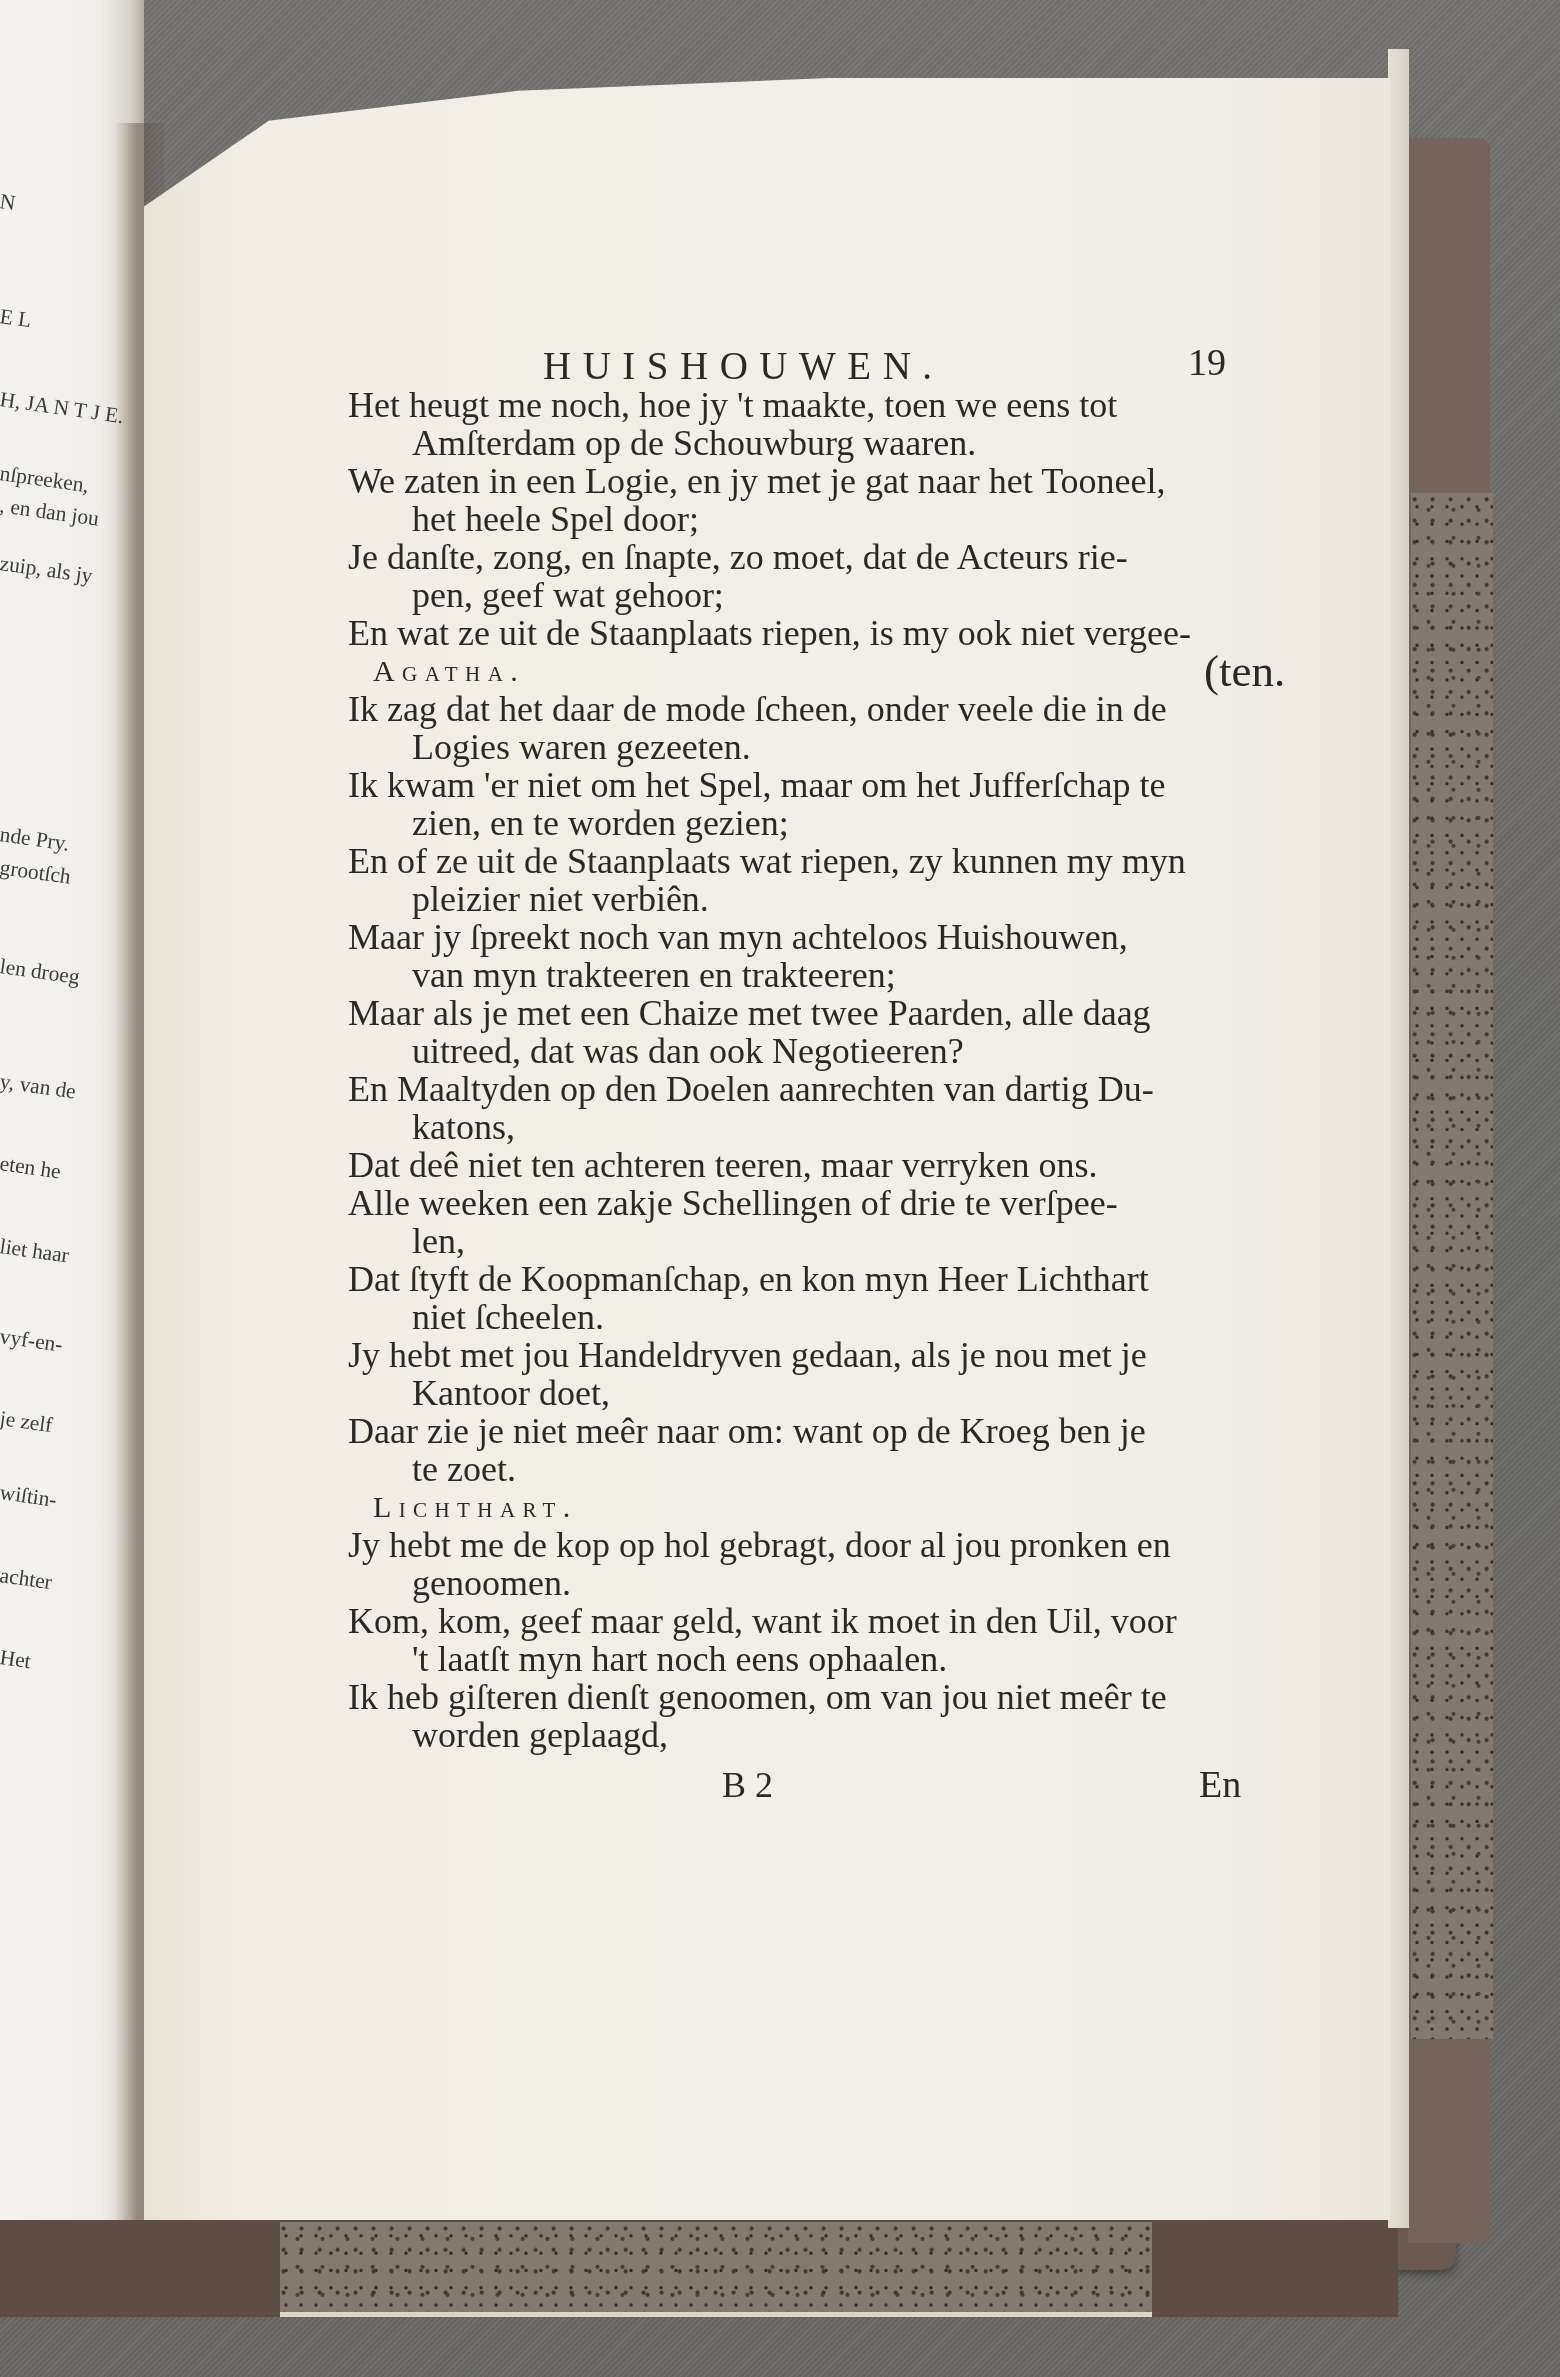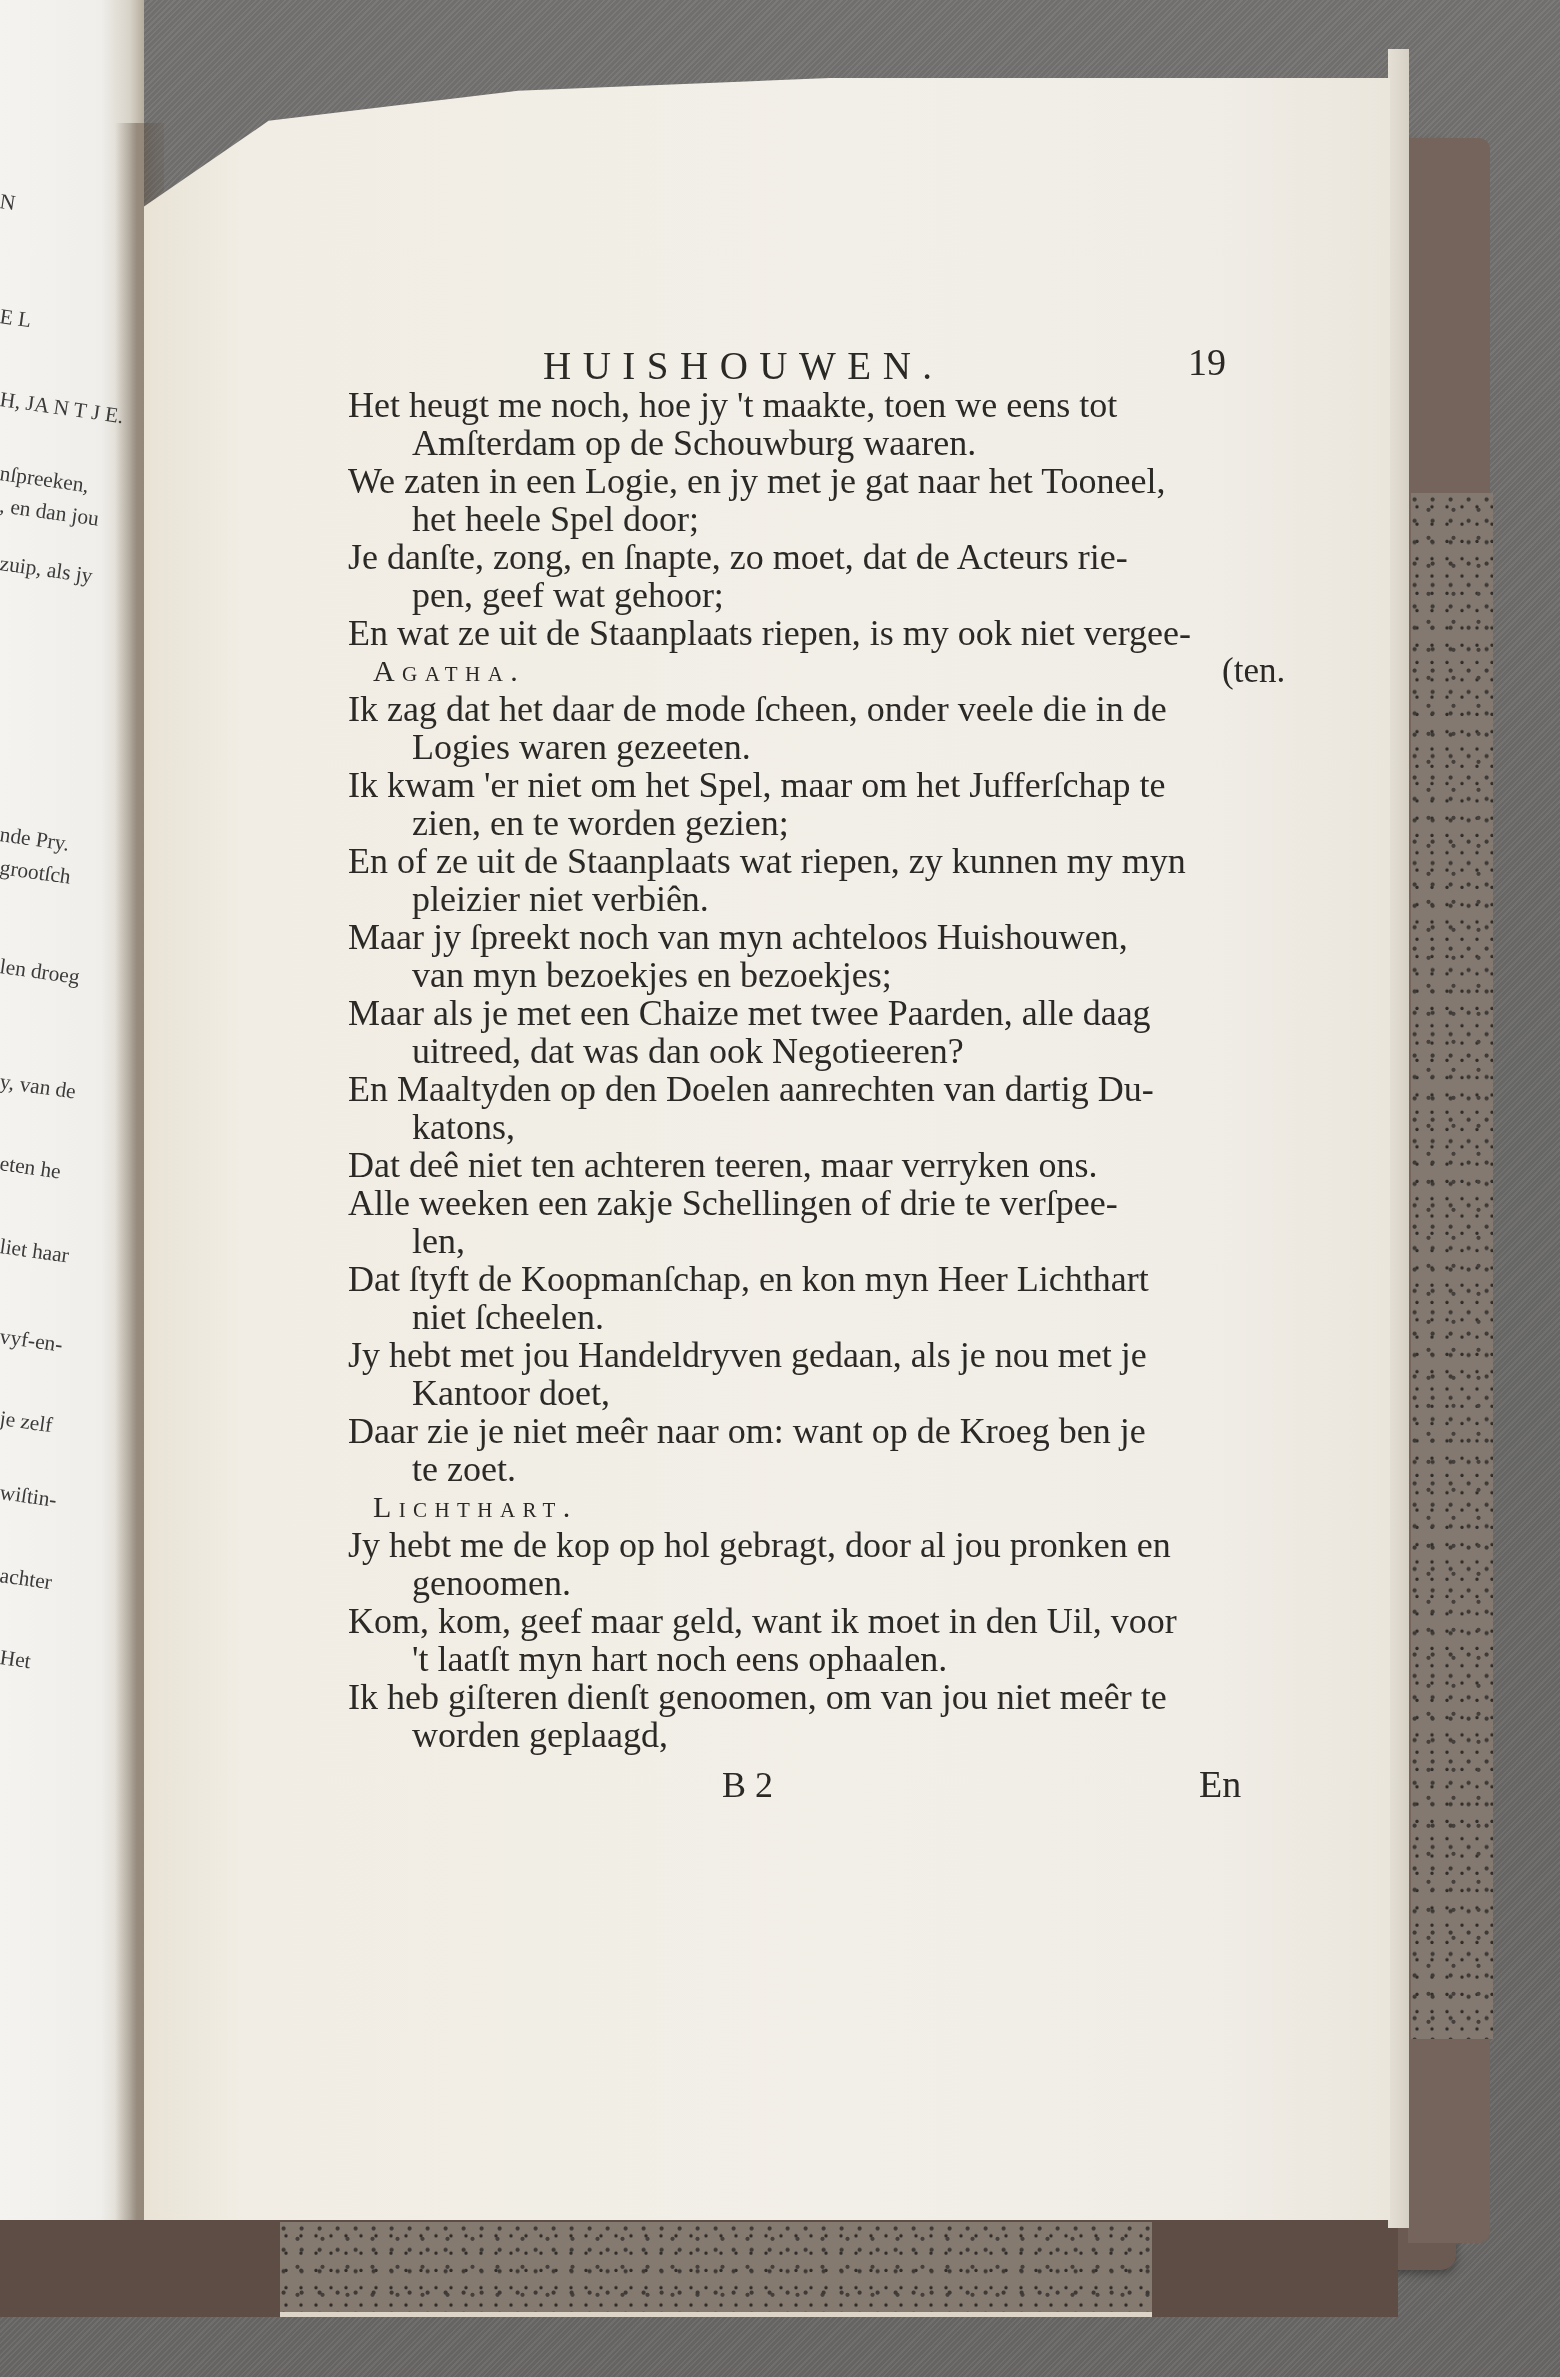--- a/index.html
+++ b/index.html
@@ -84,21 +84,21 @@
   .lines { position: absolute; top: 308px; left: 204px; width: 929px; }
   .verse-line {
     font-size: 36px; line-height: 38px; height: 38px; white-space: nowrap;
   }
   .verse-line.indent { padding-left: 64px; }
   .verse-line.speaker {
     text-align: left; font-size: 30px; letter-spacing: 7.4px; font-variant: small-caps;
     height: 38px; position: relative; padding-left: 25px;
   }
   .speaker .catchword-right {
-    position: absolute; right: -8.2px; top: 0; font-size: 35px; letter-spacing: 0; font-variant: normal; font-family: Liberation Serif, serif;
+    position: absolute; right: -8.2px; top: 0; font-size: 45px; letter-spacing: 0; font-variant: normal; font-family: Liberation Serif, serif;
   }
   .signature-row {
     position: relative; height: 49px; margin-top: 0;
   }
   .signature-mark { position: absolute; left: 374px; top: 10px; font-size: 36px; }
   .catchword { position: absolute; left: 851px; top: 8.2px; font-size: 38px; }
 </style>
 </head>
 <body>
 
@@ -144,21 +144,21 @@
         <div class="verse-line indent"><span>pen, geef wat gehoor;</span></div>
         <div class="verse-line"><span>En wat ze uit de Staanplaats riepen, is my ook niet vergee-</span></div>
         <div class="verse-line speaker"><span>Agatha.</span><span class="catchword-right">(ten.</span></div>
         <div class="verse-line"><span>Ik zag dat het daar de mode ſcheen, onder veele die in de</span></div>
         <div class="verse-line indent"><span>Logies waren gezeeten.</span></div>
         <div class="verse-line"><span>Ik kwam 'er niet om het Spel, maar om het Jufferſchap te</span></div>
         <div class="verse-line indent"><span>zien, en te worden gezien;</span></div>
         <div class="verse-line"><span>En of ze uit de Staanplaats wat riepen, zy kunnen my myn</span></div>
         <div class="verse-line indent"><span>pleizier niet verbiên.</span></div>
         <div class="verse-line"><span>Maar jy ſpreekt noch van myn achteloos Huishouwen,</span></div>
-        <div class="verse-line indent"><span>van myn bezoekjes en bezoekjes;</span></div>
+        <div class="verse-line indent"><span>van myn trakteeren en trakteeren;</span></div>
         <div class="verse-line"><span>Maar als je met een Chaize met twee Paarden, alle daag</span></div>
         <div class="verse-line indent"><span>uitreed, dat was dan ook Negotieeren?</span></div>
         <div class="verse-line"><span>En Maaltyden op den Doelen aanrechten van dartig Du-</span></div>
         <div class="verse-line indent"><span>katons,</span></div>
         <div class="verse-line"><span>Dat deê niet ten achteren teeren, maar verryken ons.</span></div>
         <div class="verse-line"><span>Alle weeken een zakje Schellingen of drie te verſpee-</span></div>
         <div class="verse-line indent"><span>len,</span></div>
         <div class="verse-line"><span>Dat ſtyft de Koopmanſchap, en kon myn Heer Lichthart</span></div>
         <div class="verse-line indent"><span>niet ſcheelen.</span></div>
         <div class="verse-line"><span>Jy hebt met jou Handeldryven gedaan, als je nou met je</span></div>

